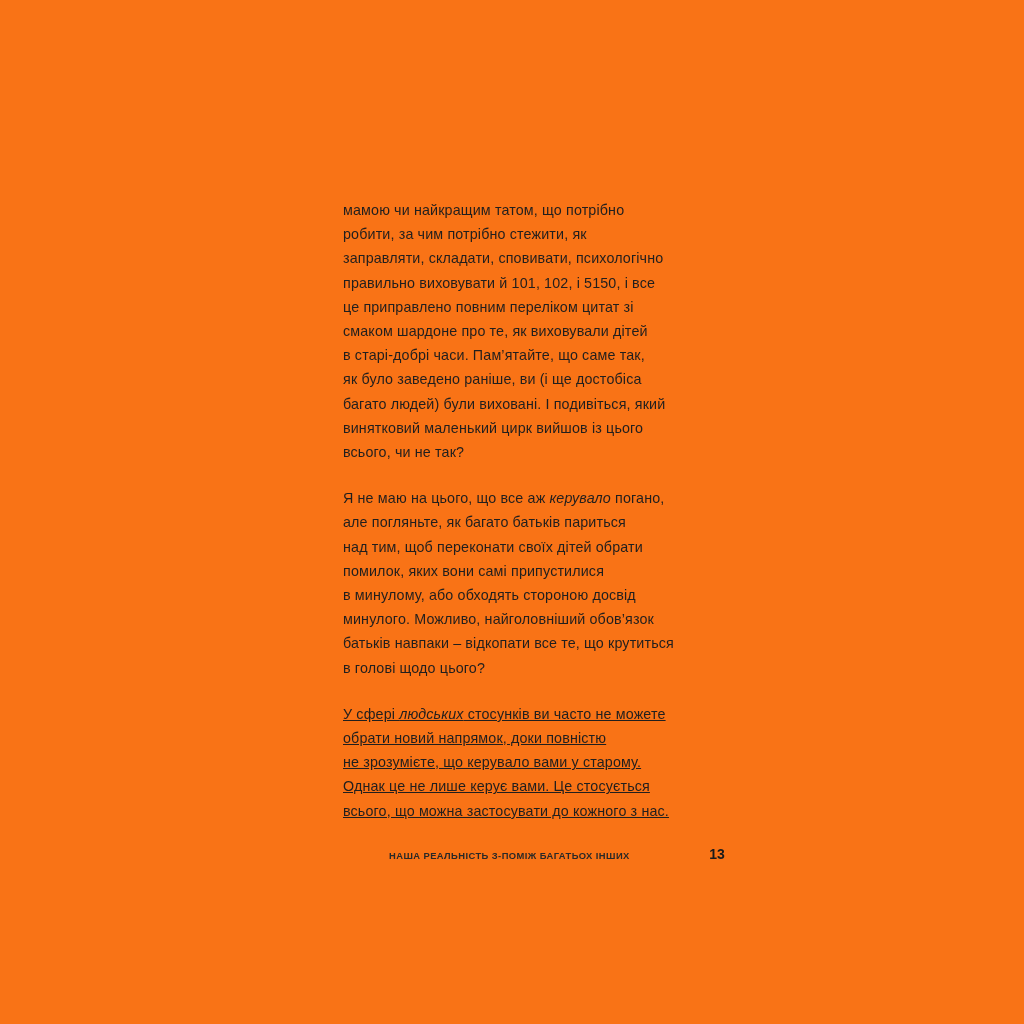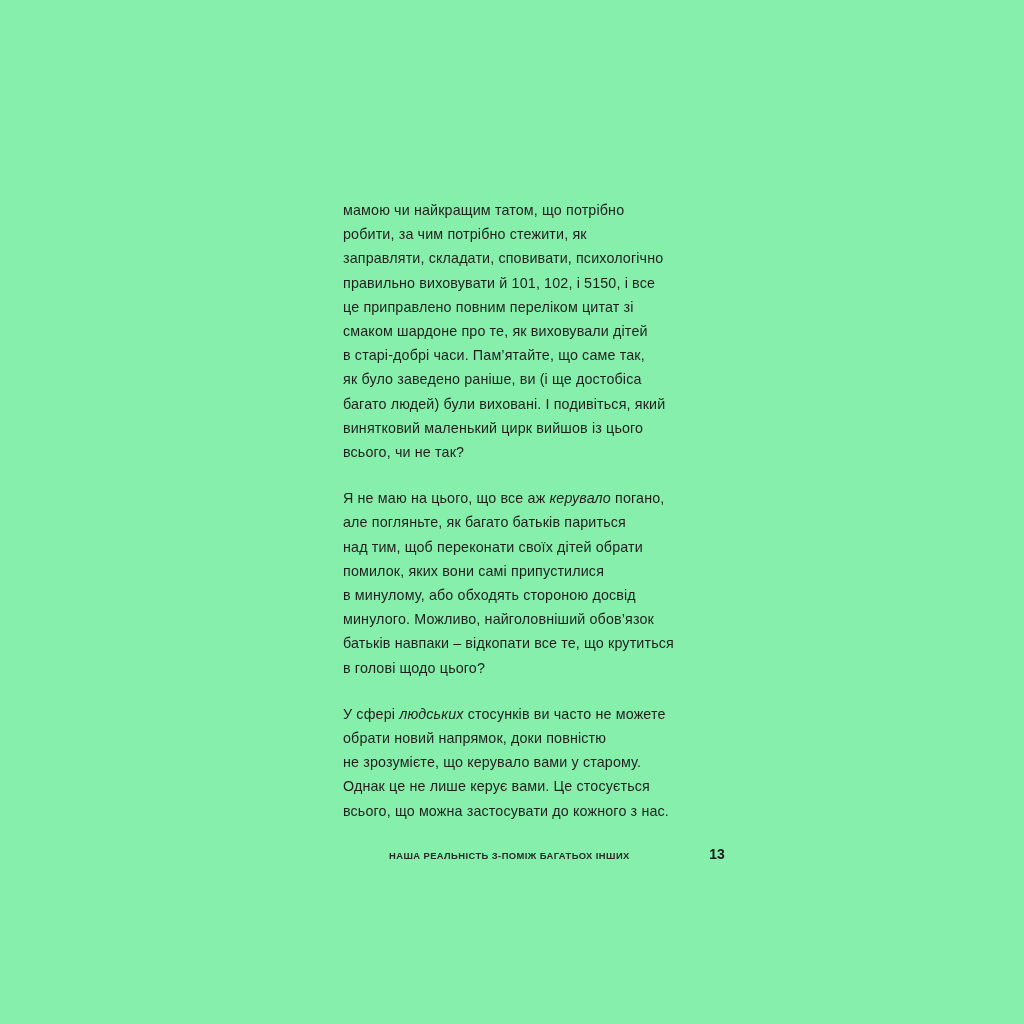--- a/index.html
+++ b/index.html
@@ -12,21 +12,21 @@
     background: #ffffff;
     font-family: "Liberation Sans", sans-serif;
     color: #1b1b1b;
     overflow: hidden;
   }
 
   .page {
     position: relative;
     width: 1024px;
     height: 1024px;
-    background: #86efac;
+    background: #f97316;
   }
 
   .text-column {
     position: absolute;
     left: 343px;
     top: 198px;
     width: 332px;
   }
 
   .para {
@@ -34,20 +34,21 @@
     line-height: 24.2px;
     letter-spacing: 0.01em;
     color: #211f1e;
     margin: 0 0 22px 0;
     white-space: pre-line;
     font-weight: 400;
   }
 
   .para:last-child {
     margin-bottom: 0;
+    text-decoration: underline;
   }
 
   .para em,
   .italic {
     font-style: italic;
   }
 
   .footer {
     position: absolute;
     left: 343px;

